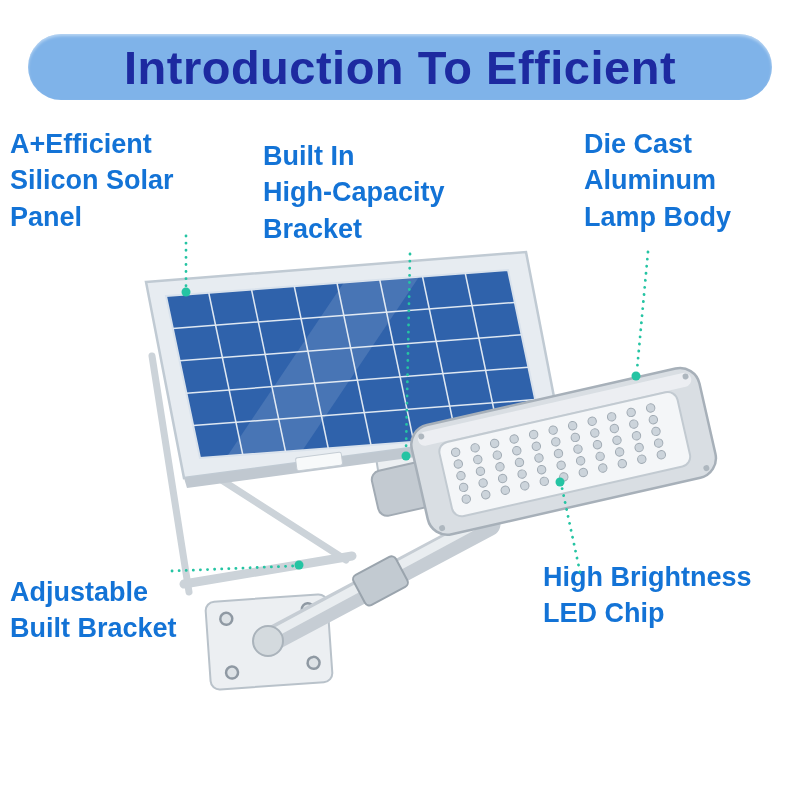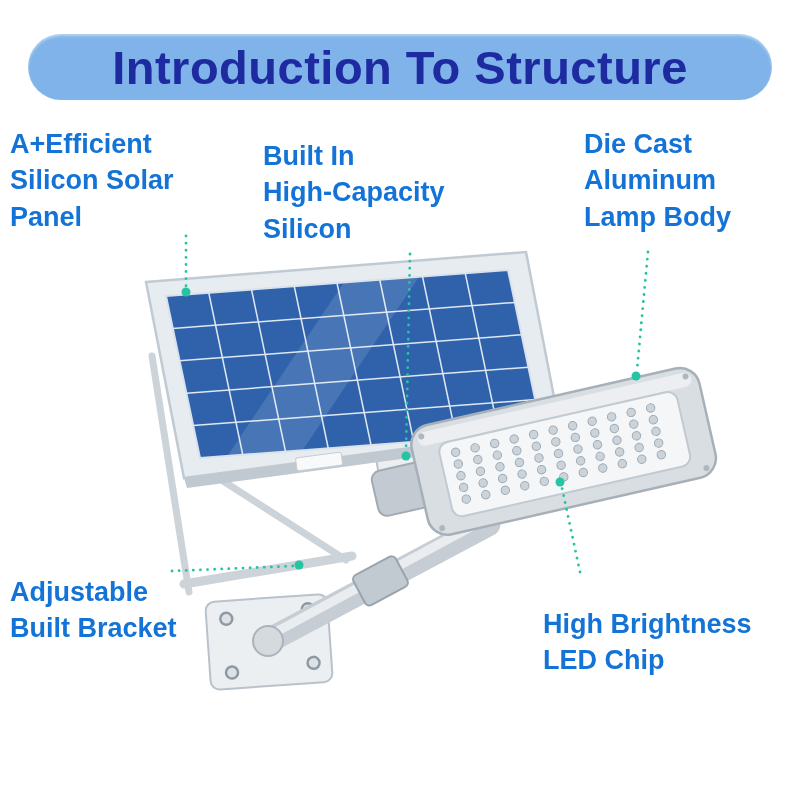--- a/index.html
+++ b/index.html
@@ -19,21 +19,21 @@
     letter-spacing:.5px;white-space:nowrap;
   }
   .part-label{
     position:absolute;font-size:27px;font-weight:bold;
     color:var(--label-text,#1373d6);line-height:1.35;white-space:pre-line;
   }
   .lp-panel{left:10px;top:126px}
   .lp-battery{left:263px;top:138px}
   .lp-lamp{left:584px;top:126px}
   .lp-bracket{left:10px;top:574px}
-  .lp-led{left:543px;top:606px}
+  .lp-led{left:543px;top:559px}
 
   
   .strut{stroke:#ccd3d9;stroke-width:7;stroke-linecap:round}
   .thick{stroke-width:9}
   .plate{fill:#eceff2;stroke:#b9c2ca;stroke-width:2}
   .bolt{fill:#dde2e6;stroke:#8f99a3;stroke-width:2.5}
   .pole{stroke:#c6cdd4;stroke-width:25;stroke-linecap:round}
   .pole-hi{stroke:#e9edf0;stroke-width:9;stroke-linecap:round}
   .clamp{fill:#c2cad1;stroke:#9aa4ad;stroke-width:2}
   .collar{fill:#d4dade;stroke:#aab3bb;stroke-width:2}
@@ -49,29 +49,29 @@
   .lamp-inner{fill:var(--lamp-inner,#f4f6f8);stroke:#c2cad1;stroke-width:2}
   .leds circle{fill:#ccd4db;stroke:#9fa9b2;stroke-width:1}
   .screw{fill:#aeb7bf}
   .leaders line{stroke:var(--leader,#25c4a3);stroke-width:2.8;stroke-dasharray:0.1 7;stroke-linecap:round}
   .leaders circle{fill:var(--leader,#25c4a3)}
 </style>
 </head>
 <body>
 
 <div class="banner">
-  <span>Introduction To Structure</span>
+  <span>Introduction To Efficient</span>
 </div>
 
 <div class="part-label lp-panel">A+Efficient
 Silicon Solar
 Panel</div>
 <div class="part-label lp-battery">Built In
 High-Capacity
-Silicon</div>
+Bracket</div>
 <div class="part-label lp-lamp">Die Cast
 Aluminum
 Lamp Body</div>
 <div class="part-label lp-bracket">Adjustable
 Built Bracket</div>
 <div class="part-label lp-led">High Brightness
 LED Chip</div>
 
 <svg class="stage" viewBox="0 0 800 800" aria-hidden="true">
 

